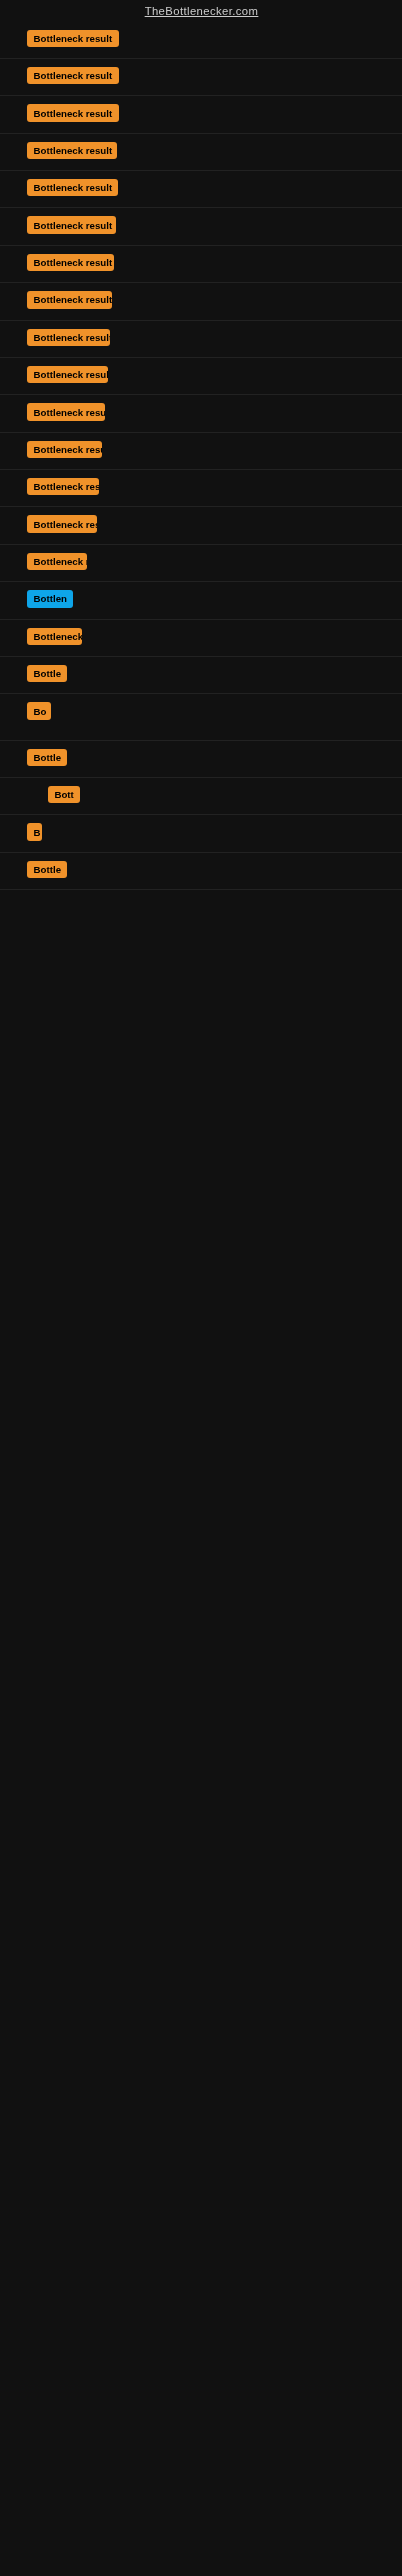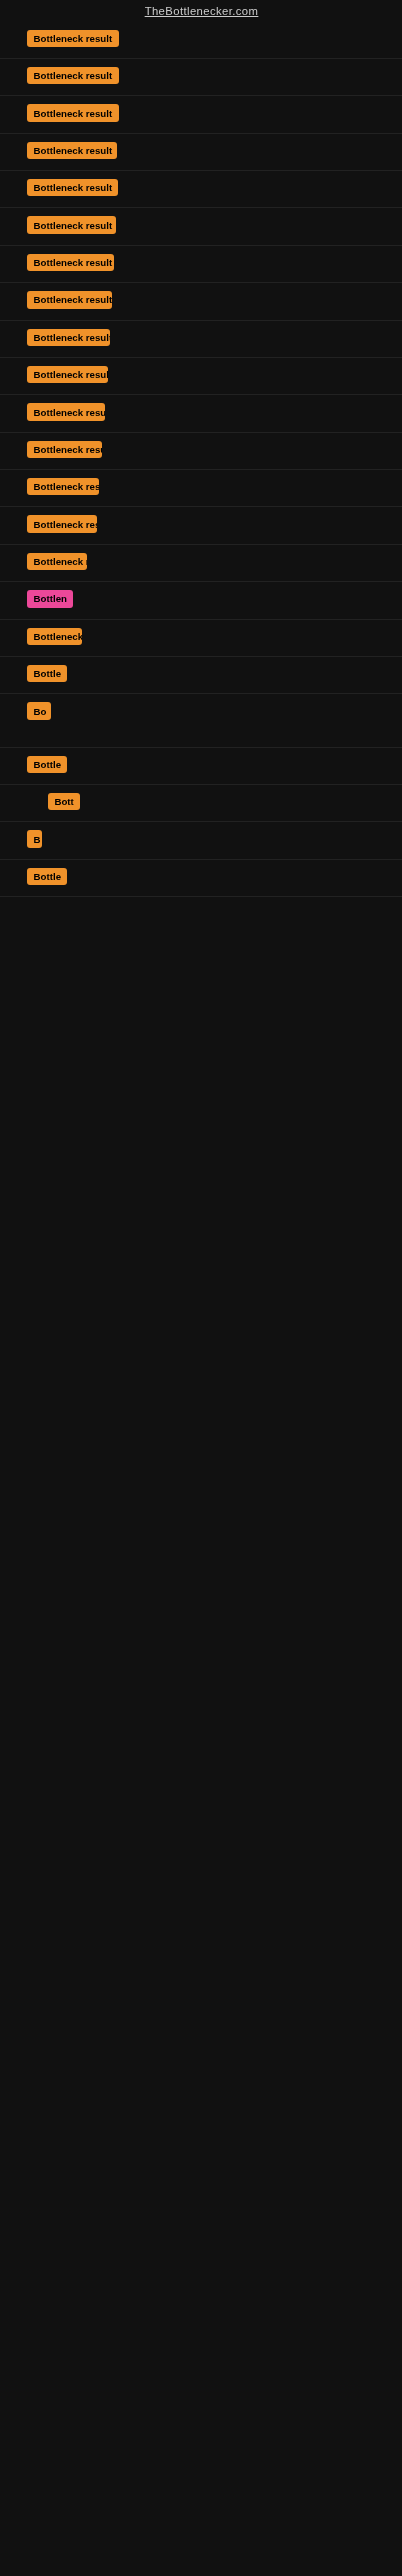--- a/index.html
+++ b/index.html
@@ -57,22 +57,22 @@
     <div class="row" style="padding-top: 8px; padding-bottom: 8px;"><span class="bottleneck-badge" style="max-width: 89px; background-color: rgb(240, 146, 42); color: rgb(0, 0, 0);">Bottleneck result</span></div>
     <div class="row" style="padding-top: 8px; padding-bottom: 8px;"><span class="bottleneck-badge" style="max-width: 87px; background-color: rgb(240, 146, 42); color: rgb(0, 0, 0);">Bottleneck result</span></div>
     <div class="row" style="padding-top: 8px; padding-bottom: 8px;"><span class="bottleneck-badge" style="max-width: 85px; background-color: rgb(240, 146, 42); color: rgb(0, 0, 0);">Bottleneck result</span></div>
     <div class="row" style="padding-top: 8px; padding-bottom: 8px;"><span class="bottleneck-badge" style="max-width: 83px; background-color: rgb(240, 146, 42); color: rgb(0, 0, 0);">Bottleneck result</span></div>
     <div class="row" style="padding-top: 8px; padding-bottom: 8px;"><span class="bottleneck-badge" style="max-width: 81px; background-color: rgb(240, 146, 42); color: rgb(0, 0, 0);">Bottleneck result</span></div>
     <div class="row" style="padding-top: 8px; padding-bottom: 8px;"><span class="bottleneck-badge" style="max-width: 78px; background-color: rgb(240, 146, 42); color: rgb(0, 0, 0);">Bottleneck result</span></div>
     <div class="row" style="padding-top: 8px; padding-bottom: 8px;"><span class="bottleneck-badge" style="max-width: 75px; background-color: rgb(240, 146, 42); color: rgb(0, 0, 0);">Bottleneck resul</span></div>
     <div class="row" style="padding-top: 8px; padding-bottom: 8px;"><span class="bottleneck-badge" style="max-width: 72px; background-color: rgb(240, 146, 42); color: rgb(0, 0, 0);">Bottleneck result</span></div>
     <div class="row" style="padding-top: 8px; padding-bottom: 8px;"><span class="bottleneck-badge" style="max-width: 70px; background-color: rgb(240, 146, 42); color: rgb(0, 0, 0);">Bottleneck result</span></div>
     <div class="row" style="padding-top: 8px; padding-bottom: 8px;"><span class="bottleneck-badge" style="max-width: 60px; background-color: rgb(240, 146, 42); color: rgb(0, 0, 0);">Bottleneck r</span></div>
-    <div class="row" style="padding-top: 8px; padding-bottom: 8px;"><span class="bottleneck-badge" style="max-width: 48px; background-color: #ec4899; color: rgb(0, 0, 0);">Bottlen</span></div>
+    <div class="row" style="padding-top: 8px; padding-bottom: 8px;"><span class="bottleneck-badge" style="max-width: 48px; background-color: #0ea5e9; color: rgb(0, 0, 0);">Bottlen</span></div>
     <div class="row" style="padding-top: 8px; padding-bottom: 8px;"><span class="bottleneck-badge" style="max-width: 55px; background-color: rgb(240, 146, 42); color: rgb(0, 0, 0);">Bottleneck</span></div>
     <div class="row" style="padding-top: 8px; padding-bottom: 8px;"><span class="bottleneck-badge" style="max-width: 42px; background-color: rgb(240, 146, 42); color: rgb(0, 0, 0);">Bottle</span></div>
-    <div class="row" style="padding-top: 8px; padding-bottom: 24px;"><span class="bottleneck-badge" style="max-width: 24px; background-color: rgb(240, 146, 42); color: rgb(0, 0, 0);">Bo</span></div>
+    <div class="row" style="padding-top: 8px; padding-bottom: 17px;"><span class="bottleneck-badge" style="max-width: 24px; background-color: rgb(240, 146, 42); color: rgb(0, 0, 0);">Bo</span></div>
     <div class="row" style="padding-top: 8px; padding-bottom: 8px;"><span class="bottleneck-badge" style="max-width: 42px; background-color: rgb(240, 146, 42); color: rgb(0, 0, 0);">Bottle</span></div>
     <div class="row" style="padding-top: 8px; padding-bottom: 8px; padding-left: 24px;"><span class="bottleneck-badge" style="max-width: 32px; background-color: rgb(240, 146, 42); color: rgb(0, 0, 0);">Bott</span></div>
     <div class="row" style="padding-top: 8px; padding-bottom: 8px;"><span class="bottleneck-badge" style="max-width: 14.5px; background-color: rgb(240, 146, 42); color: rgb(0, 0, 0);">B</span></div>
     <div class="row" style="padding-top: 8px; padding-bottom: 8px;"><span class="bottleneck-badge" style="max-width: 42px; background-color: rgb(240, 146, 42); color: rgb(0, 0, 0);">Bottle</span></div>
   </div>
 
 
 </body></html>

